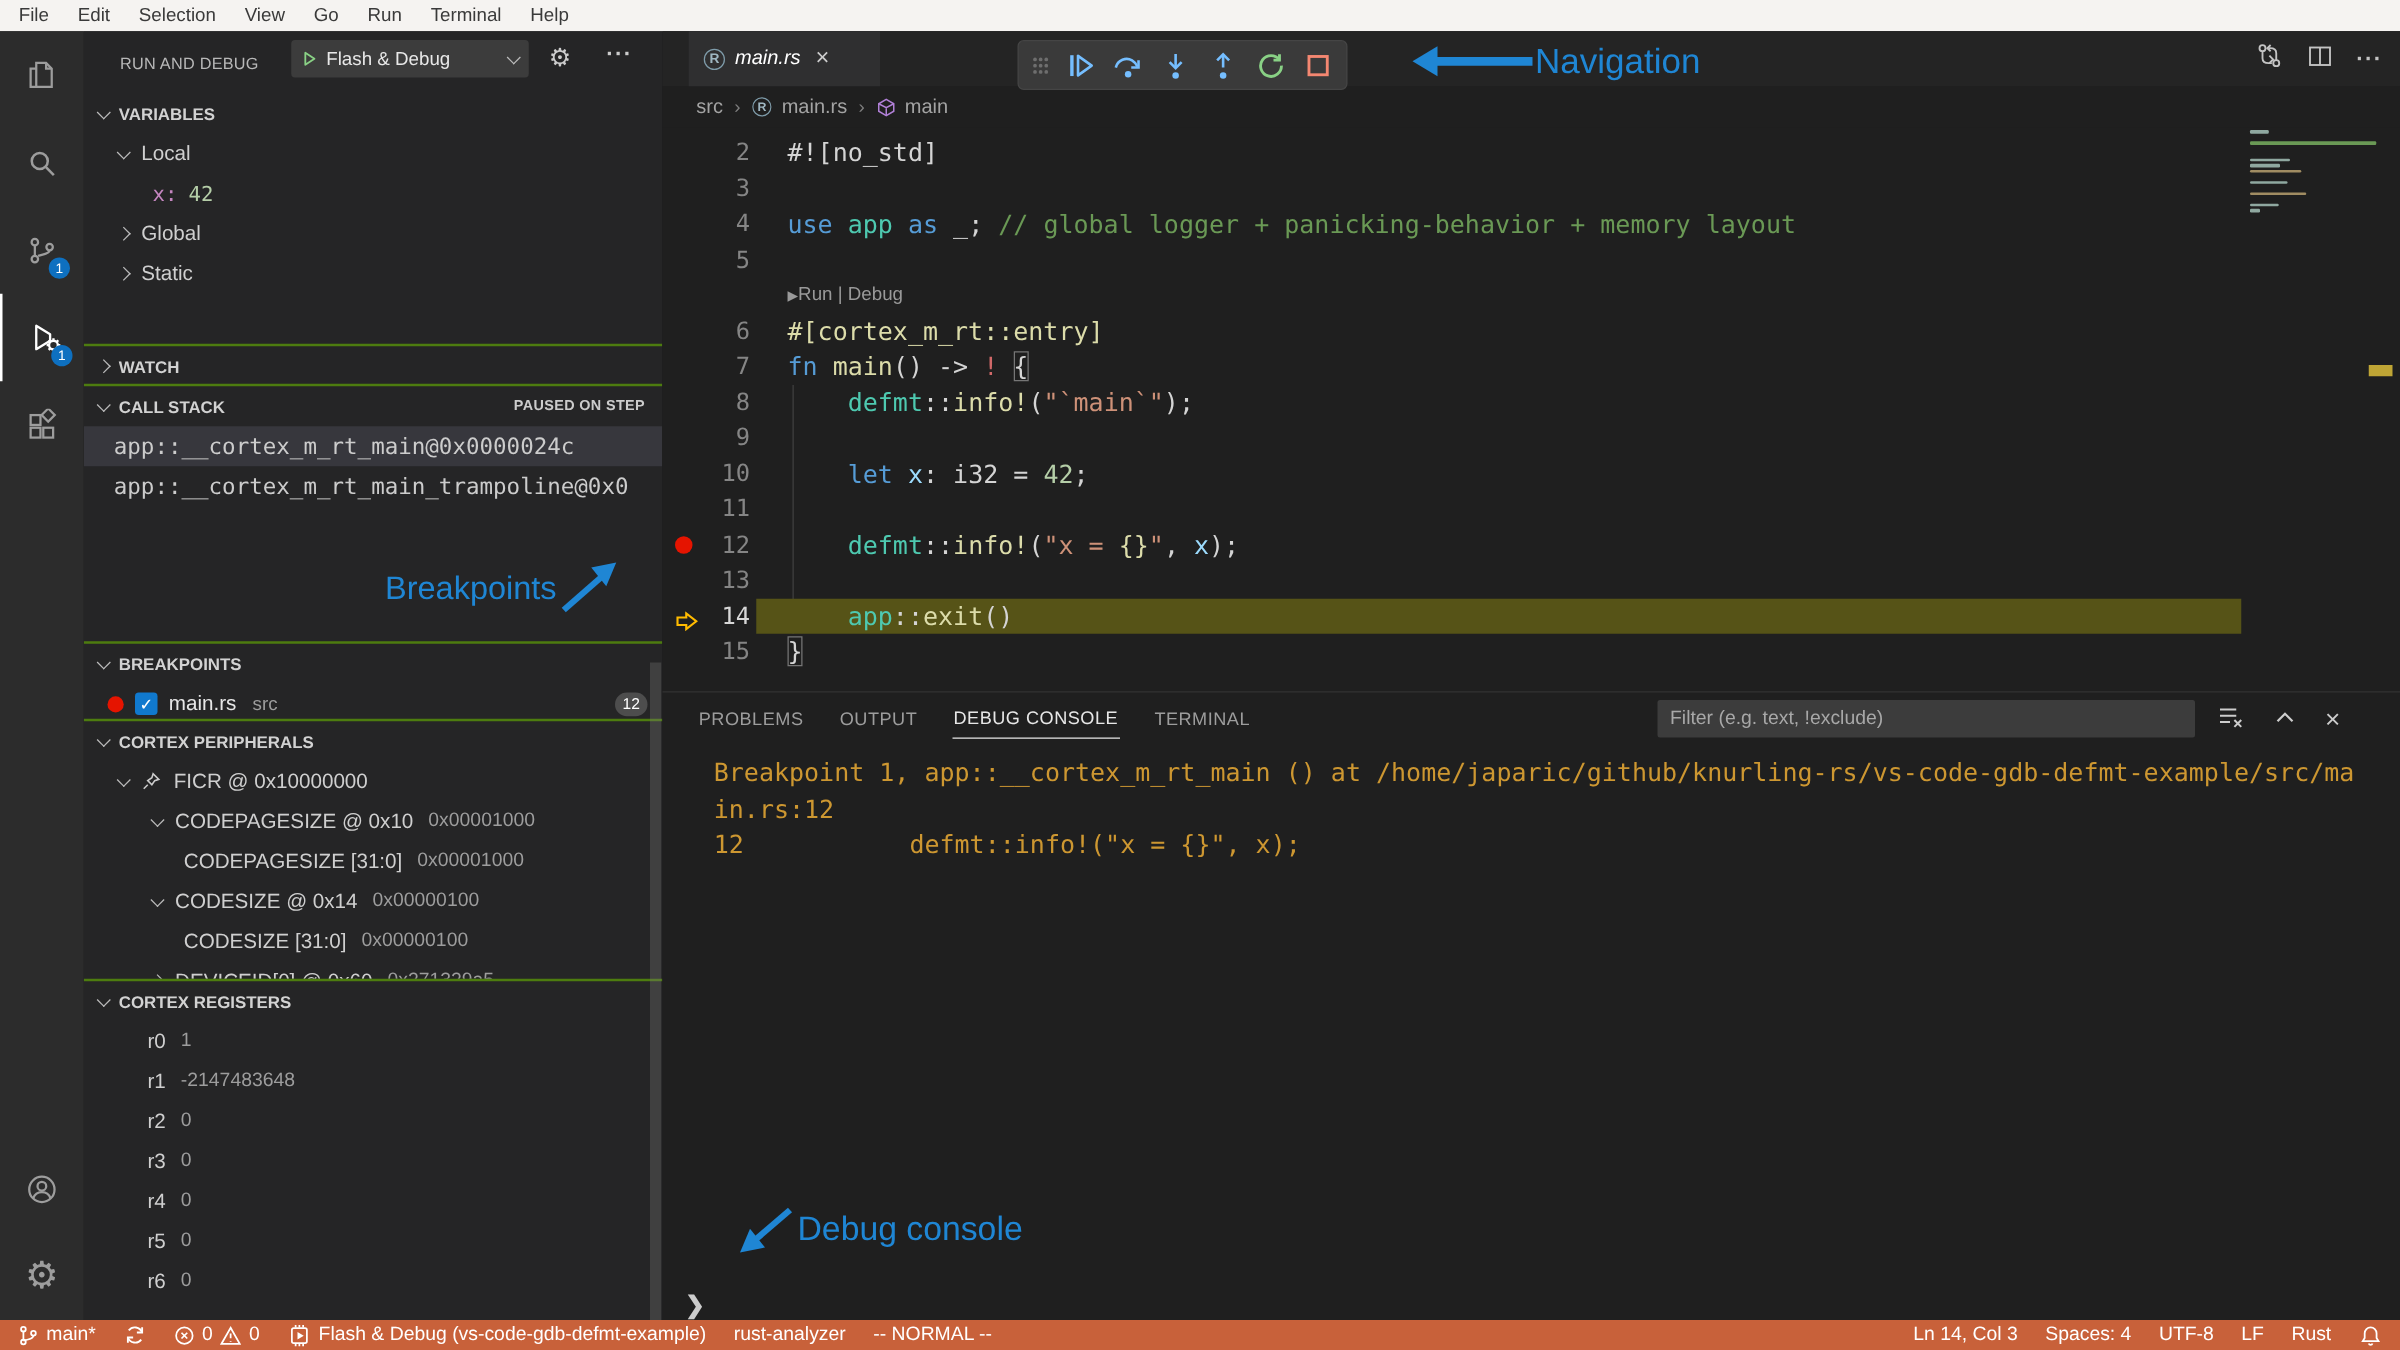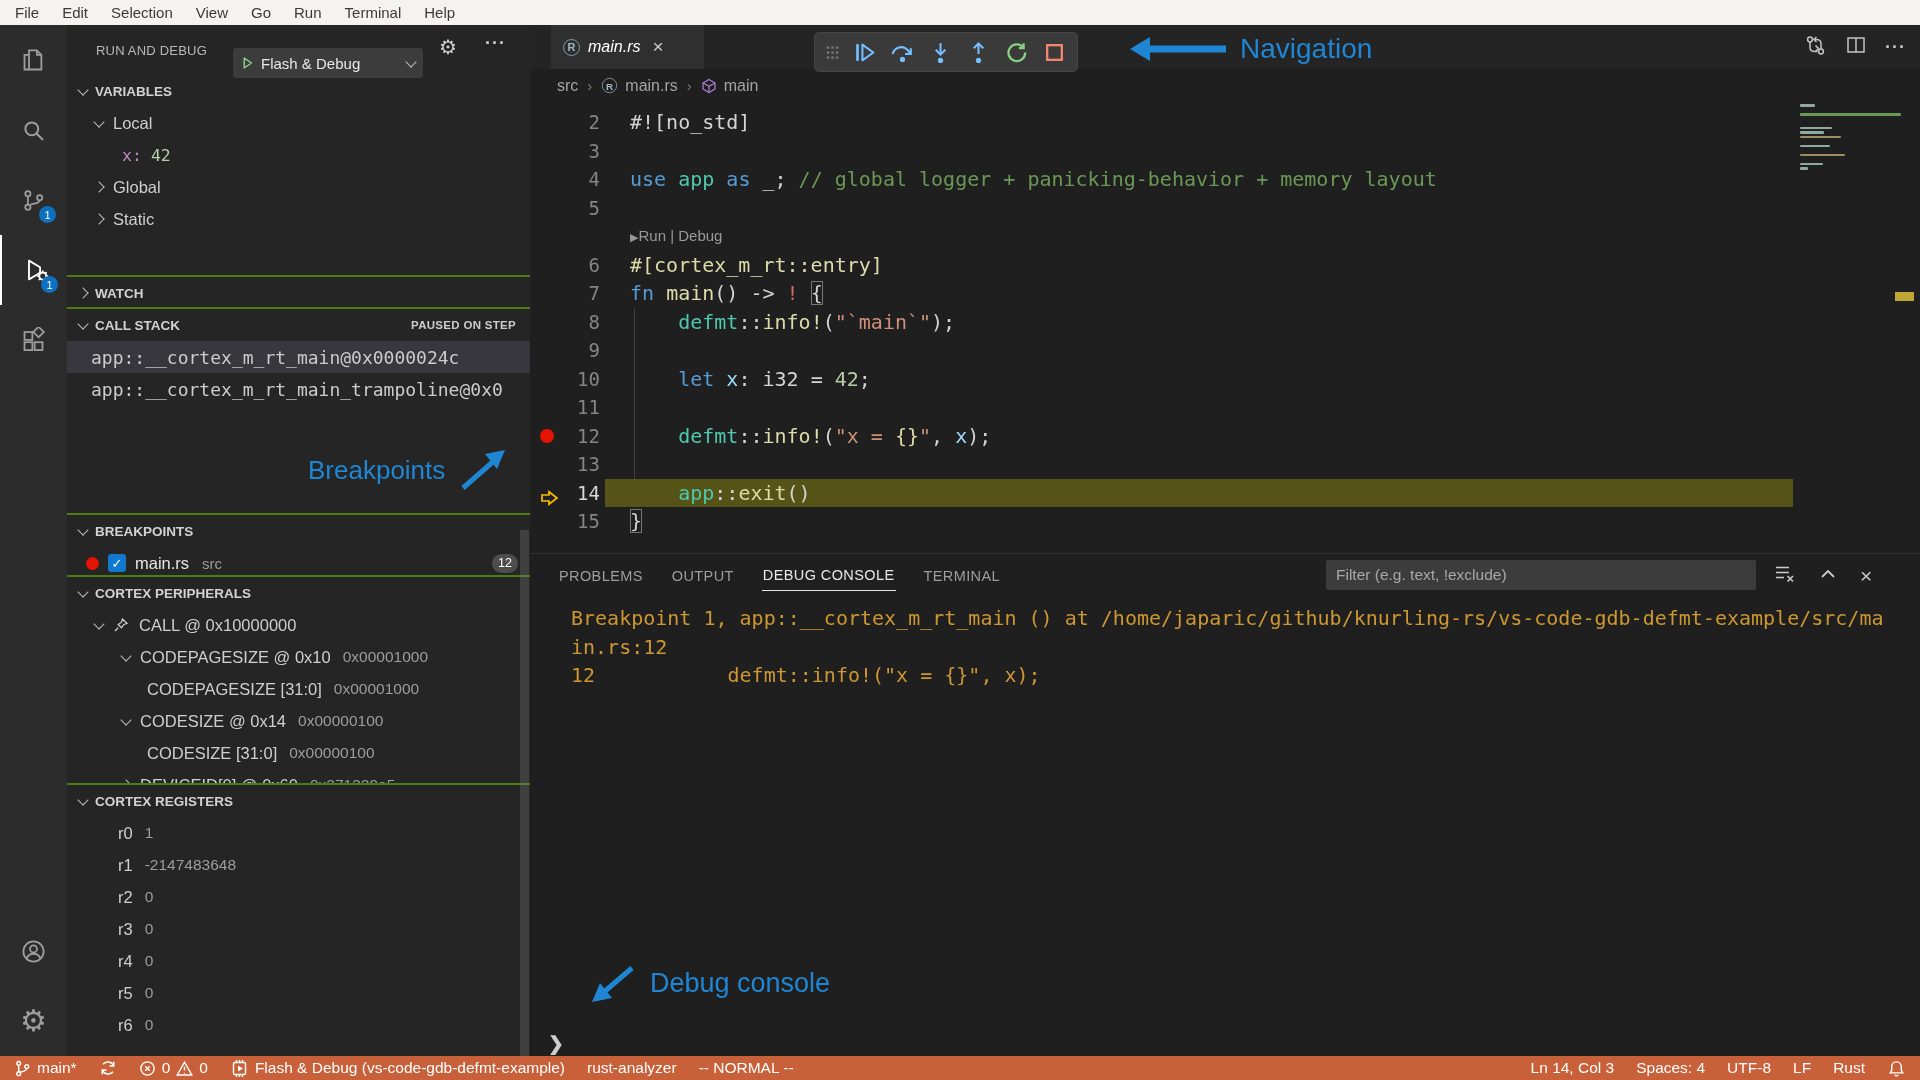--- a/index.html
+++ b/index.html
@@ -15,21 +15,21 @@
   .act-item{position:relative;width:67px;height:70px;display:flex;align-items:center;justify-content:center;color:#9d9d9d;}
   .act-item.active{color:#ffffff;border-left:2px solid #ffffff;}
   .act-badge{position:absolute;right:11px;bottom:12px;min-width:17px;height:17px;border-radius:9px;
     background:#0e70c0;color:#fff;font-size:11px;display:flex;align-items:center;justify-content:center;}
   #activity-bottom{margin-top:auto;}
   .gear-glyph{font-size:30px;line-height:30px;}
   
   #sidebar{position:absolute;left:67px;top:25px;width:463px;height:1031px;background:#252526;color:#cccccc;box-sizing:border-box;overflow:hidden;}
   #sidebar-header{height:50px;display:flex;align-items:center;position:relative;}
   #sidebar-title{font-size:13px;color:#b8b8b8;margin-left:29px;letter-spacing:.2px;}
-  #launch-select{position:absolute;left:166px;top:23px;width:190px;height:30px;background:#3c3c3c;border-radius:3px;
+  #launch-select{position:absolute;left:166px;top:7px;width:190px;height:30px;background:#3c3c3c;border-radius:3px;
     display:flex;align-items:center;padding:0 8px;box-sizing:border-box;gap:7px;}
   #launch-label{color:#e8e8e8;font-size:15px;white-space:nowrap;}
   .chev{width:7px;height:7px;border-right:1.6px solid #bbb;border-bottom:1.6px solid #bbb;display:inline-block;flex:none;}
   .chev.down{transform:rotate(45deg);margin-top:-3px;}
   .chev.right{transform:rotate(-45deg);}
   #sidebar-gear{position:absolute;left:372px;top:12px;color:#cccccc;font-size:20px;line-height:20px;}
   #sidebar-more{position:absolute;left:418px;top:8px;color:#cccccc;font-size:18px;font-weight:bold;letter-spacing:1px;}
   .pane{box-sizing:border-box;overflow:hidden;position:relative;}
   .pane.bordered{border-top:2px solid #4d7c0f;}
   .pane-head{height:32px;display:flex;align-items:center;gap:8px;padding-left:12px;font-size:13.5px;font-weight:bold;color:#d2d2d2;}
@@ -92,21 +92,21 @@
   #panel-filter::placeholder{color:#a8a8a8;}
   #panel-actions{position:absolute;left:1243px;top:8px;display:flex;gap:22px;color:#cccccc;align-items:center;}
   #console-out{position:absolute;left:41px;top:50px;right:10px;color:#cd9731;font-size:20px;line-height:28.5px;white-space:pre;}
   #console-prompt{position:absolute;left:18px;top:478px;color:#cccccc;font-size:19px;font-weight:bold;}
   
   #statusbar{position:absolute;left:0;top:1056px;width:1920px;height:24px;background:#c8613a;color:#ffffff;
     display:flex;align-items:center;justify-content:space-between;padding:0 14px;box-sizing:border-box;font-size:15.5px;}
   .sb-group{display:flex;align-items:center;gap:22px;}
   .sb-item{display:flex;align-items:center;gap:6px;white-space:nowrap;}
   
-  .annot{position:absolute;color:#1f86d4;display:flex;align-items:center;gap:12px;justify-content:space-between;}
+  .annot{position:absolute;color:#1f86d4;display:flex;align-items:center;gap:0;justify-content:space-between;}
   #annot-navigation{left:1128px;top:33px;font-size:28px;}
   #annot-breakpoints{left:308px;top:448px;font-size:26px;}
   #annot-console{left:590px;top:962px;font-size:27px;}
   .annot .txt{font-weight:500;}
 </style>
 </head>
 <body>
 
 <div id="titlebar">
     <span class="menu-item">File</span>
@@ -264,21 +264,21 @@
     </div>
     <div id="peripheral-rows">
         <div class="trow ind1">
           <span class="tchev down"></span>
           <span style="display: inline-flex; align-items: center; margin-right: 10px;">
             <svg width="16" height="16" viewBox="0 0 16 16" fill="none" stroke="#cccccc" stroke-width="1.3">
               <path d="M9.5 2l4.5 4.5-3.2 1-2.3 3.3-3.3-3.3 3.3-2.3z"></path>
               <path d="M5.2 10.8 2 14"></path>
             </svg>
           </span>
-          <span>CALL @ 0x10000000</span>
+          <span>FICR @ 0x10000000</span>
         </div>
         <div class="trow ind2">
           <span class="tchev down"></span>
           <span>CODEPAGESIZE @ 0x10</span>
           <span class="val">0x00001000</span>
         </div>
         <div class="trow ind3">
           <span>CODEPAGESIZE [31:0]</span>
           <span class="val">0x00001000</span>
         </div>

